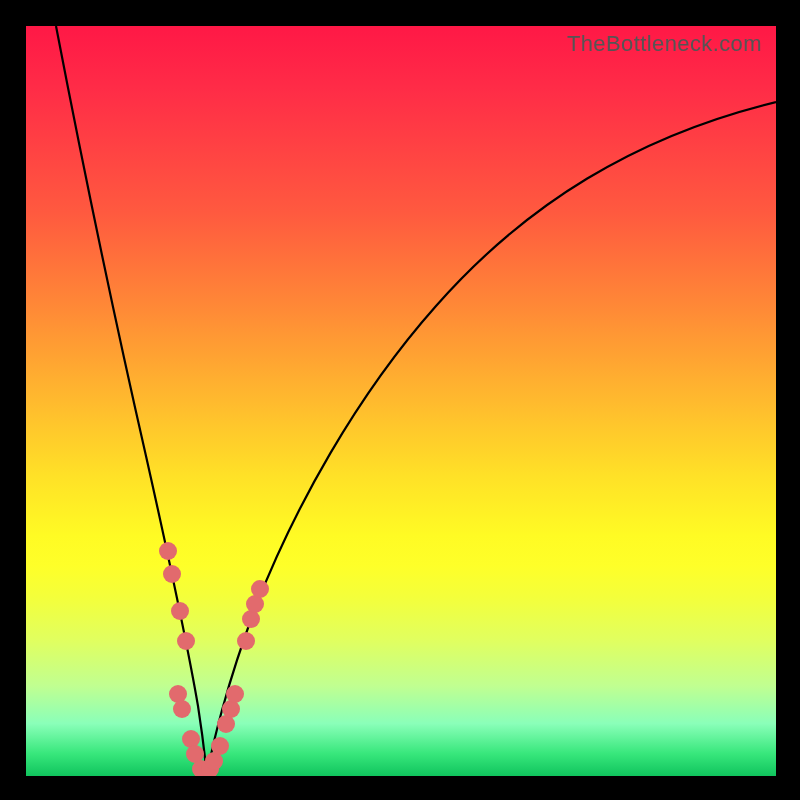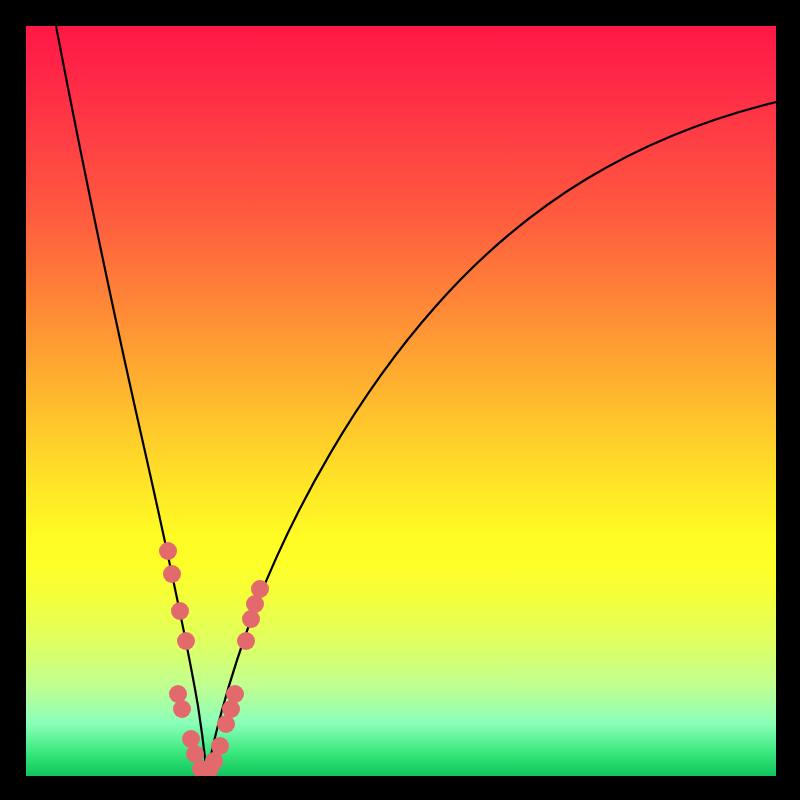--- a/index.html
+++ b/index.html
@@ -66,20 +66,21 @@
   }
   .dot {
     fill: #e26a6d;
   }
 </style>
 </head>
 <body>
 
 <div class="outer">
   <div class="plot">
+    <div class="watermark">TheBottleneck.com</div>
     <svg class="curves" viewBox="0 0 750 750" preserveAspectRatio="none">
       <path class="curve" d="M 30 0
            C 55 130, 88 290, 120 430
            C 142 528, 160 610, 172 680
            C 177 712, 180 740, 181 750"></path>
       <path class="curve" d="M 181 750
            C 186 720, 200 660, 230 580
            C 268 483, 330 370, 410 280
            C 500 178, 610 110, 750 76"></path>
       <g>

